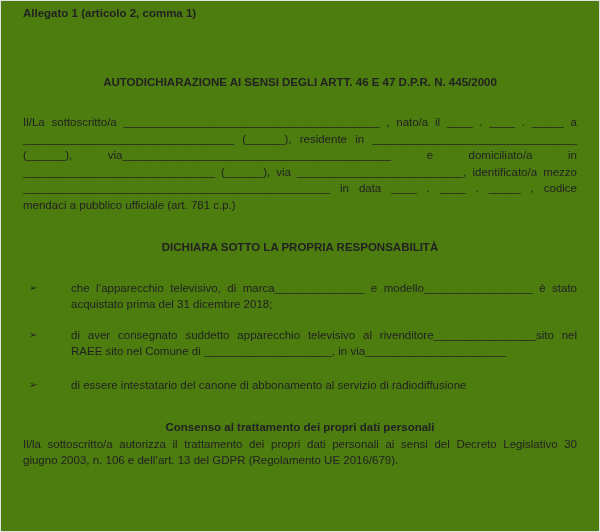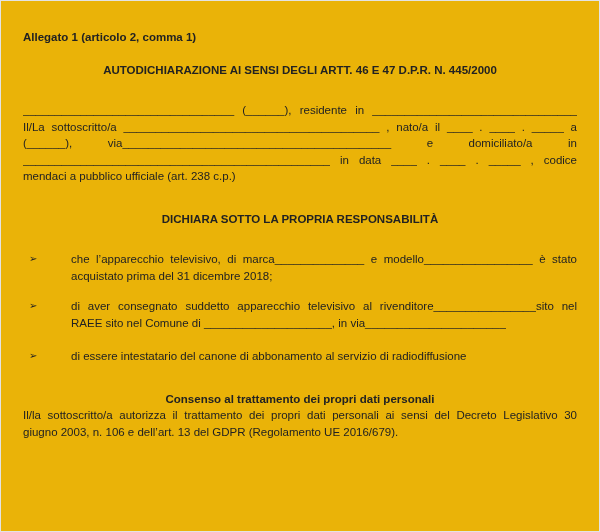--- a/index.html
+++ b/index.html
@@ -4,33 +4,33 @@
 <style>
   html, body {
     margin: 0;
     padding: 0;
     background: #ffffff;
   }
   .page {
     width: 600px;
     height: 532px;
     box-sizing: border-box;
-    padding: 28px 22px;
-    background: #eab308;
+    padding: 4px 22px;
+    background: #4d7c0f;
     border: 1px solid #e3e3e3;
     font-family: "Liberation Sans", sans-serif;
     font-size: 11.5px;
     color: #222222;
     line-height: 16.5px;
     overflow: hidden;
   }
   .bold { font-weight: 700; }
   .center { text-align: center; }
   .annex { margin-top: 0; }
-  .doc-title { margin-top: 16px; text-align: center; }
+  .doc-title { margin-top: 52px; text-align: center; }
   .para { margin-top: 24px; }
   .line {
     height: 16.5px;
     overflow: hidden;
     text-align: justify;
     text-align-last: justify;
   }
   .line.last {
     text-align: left;
     text-align-last: left;
@@ -57,25 +57,26 @@
 </head>
 <body>
 
 <div class="page">
 
   <div class="annex bold">Allegato 1 (articolo 2, comma 1)</div>
 
   <div class="doc-title bold center">AUTODICHIARAZIONE AI SENSI DEGLI ARTT. 46 E 47 D.P.R. N. 445/2000</div>
 
   <div class="para">
+    <div class="line">Il/La sottoscritto/a ________________________________________ , nato/a il ____ . ____ . _____ a</div>
     <div class="line">_________________________________ (______), residente in ________________________________</div>
-    <div class="line">Il/La sottoscritto/a ________________________________________ , nato/a il ____ . ____ . _____ a</div>
     <div class="line">(______), via__________________________________________ e domiciliato/a in</div>
+    <div class="line">______________________________ (______), via __________________________, identificato/a mezzo</div>
     <div class="line">________________________________________________ in data ____ . ____ . _____ , codice</div>
-    <div class="line last">mendaci a pubblico ufficiale (art. 238 c.p.)</div>
+    <div class="line last">mendaci a pubblico ufficiale (art. 781 c.p.)</div>
   </div>
 
   <div class="section-heading bold center">DICHIARA SOTTO LA PROPRIA RESPONSABILITÀ</div>
 
   <div class="bullet first">
     <span class="bullet-marker">➢</span>
     <div class="bullet-text">
       <div class="line">che l’apparecchio televisivo, di marca______________ e modello_________________ è stato</div>
       <div class="line last">acquistato prima del 31 dicembre 2018;</div>
     </div>

